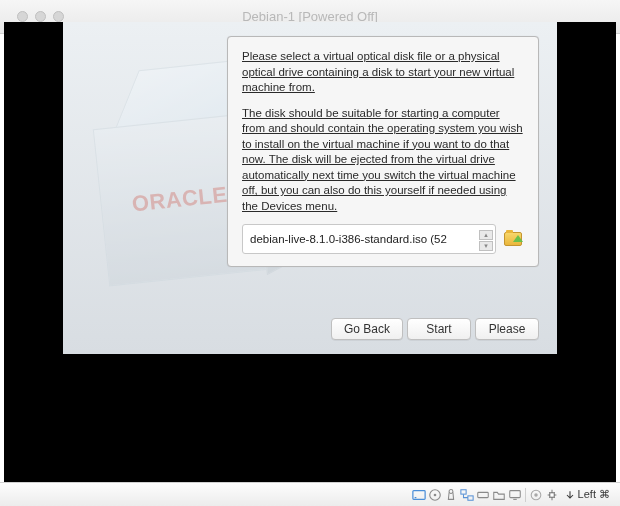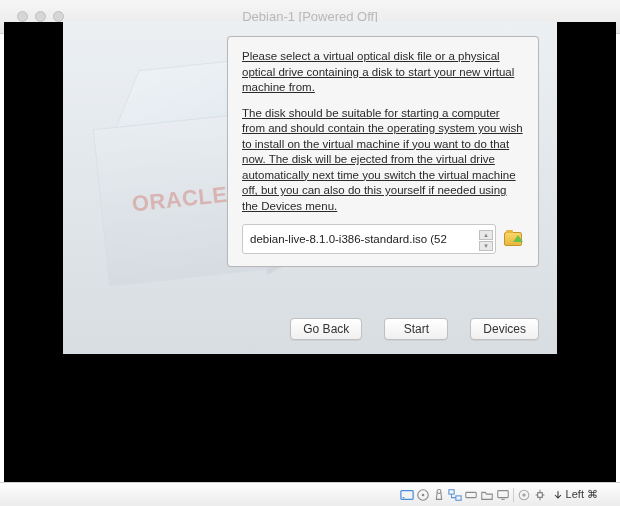--- a/index.html
+++ b/index.html
@@ -192,21 +192,21 @@
   border-left: 5px solid transparent;
   border-right: 5px solid transparent;
   border-bottom: 7px solid #6bbf4a;
   transform: rotate(0deg);
 }
 .button-row {
   position: absolute;
   right: 18px;
   bottom: 14px;
   display: flex;
-  gap: 22px;
+  gap: 4px;
 }
 .mac-btn {
   min-width: 64px;
   height: 22px;
   padding: 0 12px;
   background: linear-gradient(#ffffff, #f0f0f0);
   border: 1px solid #bfbfbf;
   border-radius: 4px;
   font-size: 12px;
   color: #333;
@@ -219,21 +219,21 @@
   position: absolute;
   bottom: 0;
   left: 0;
   right: 0;
   height: 24px;
   background: linear-gradient(#fdfdfd, #ececec);
   border-top: 1px solid #d0d0d0;
   display: flex;
   align-items: center;
   justify-content: flex-end;
-  padding: 0 18px;
+  padding: 0 6px;
 }
 .status-icon {
   width: 16px;
   height: 16px;
   display: flex;
   align-items: center;
   justify-content: center;
   color: #6f6f6f;
   font-size: 12px;
 }
@@ -292,21 +292,21 @@
           <div class="folder-icon">
             <div class="folder-arrow"></div>
           </div>
         </div>
       </div>
     </div>
 
     <div class="button-row">
       <div class="mac-btn">Go Back</div>
       <div class="mac-btn">Start</div>
-      <div class="mac-btn">Devices</div>
+      <div class="mac-btn">Please</div>
     </div>
   </div>
 </div>
 
 <div class="statusbar">
   <div class="status-icon">
     <svg viewBox="0 0 16 16">
         <rect x="1" y="3" width="14" height="10" rx="1" fill="none" stroke="#4a8ed8" stroke-width="1.4"></rect>
         <line x1="3" y1="11" x2="5" y2="11" stroke="#4a8ed8" stroke-width="1.4"></line>
       </svg>

